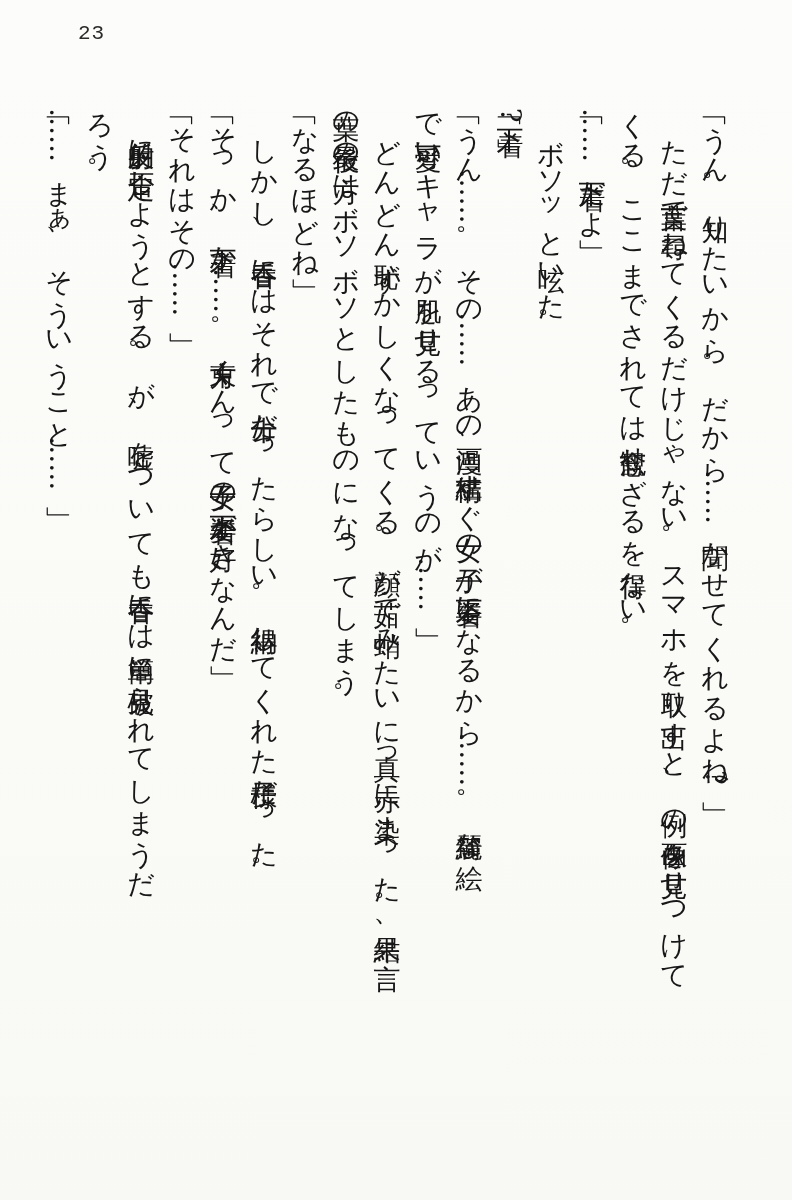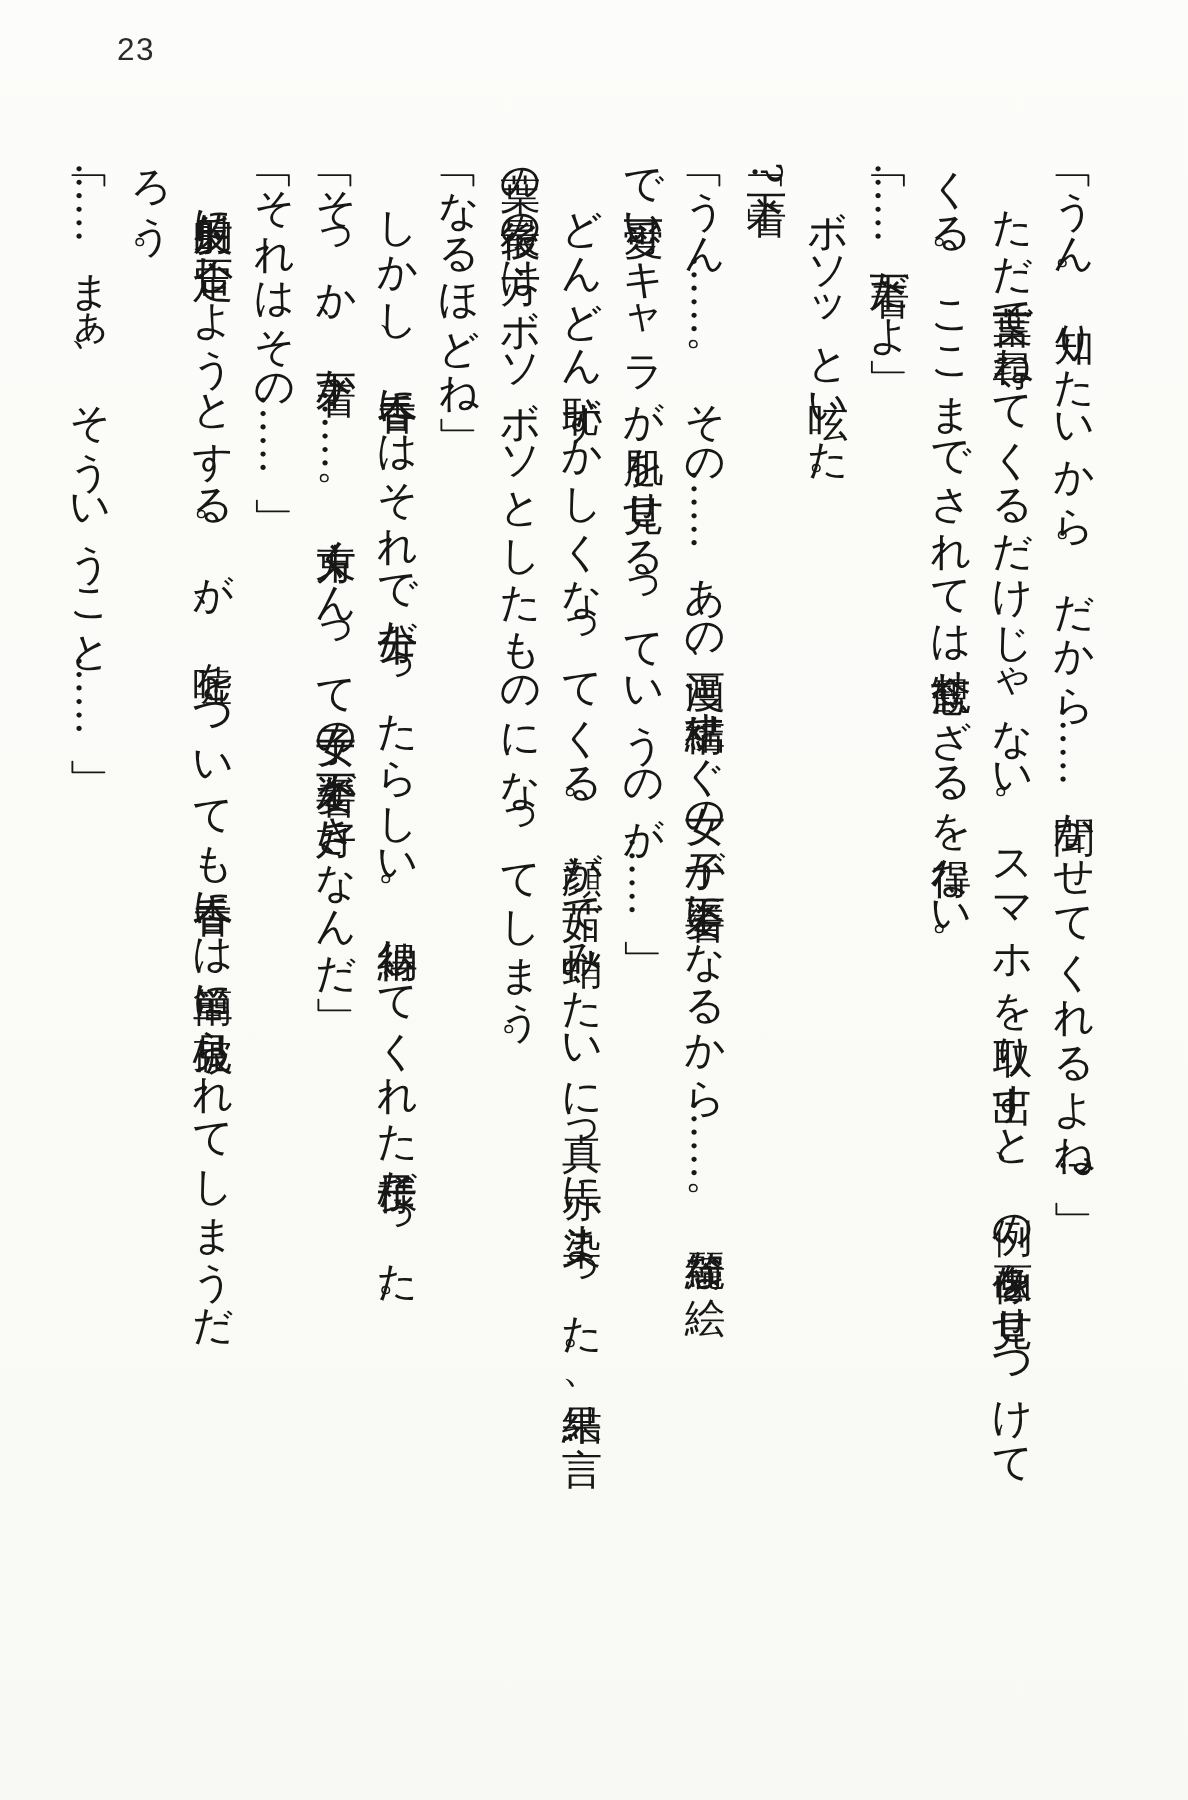--- a/index.html
+++ b/index.html
@@ -18,21 +18,21 @@
     font-family: "DejaVu Serif", "Liberation Serif", serif;
     color: #161616;
   }
   .page-number {
     position: absolute;
     left: 78px;
     top: 22px;
     font-size: 21px;
     letter-spacing: 1px;
     color: #2b2b2b;
-    font-family: Liberation Sans, sans-serif;
+    font-family: Liberation Mono, monospace;
   }
   .text-area {
     position: absolute;
     top: 94px;
     right: 56px;
     height: 1048px;
     writing-mode: vertical-rl;
     text-orientation: mixed;
     font-size: 27px;
     line-height: 41px;

